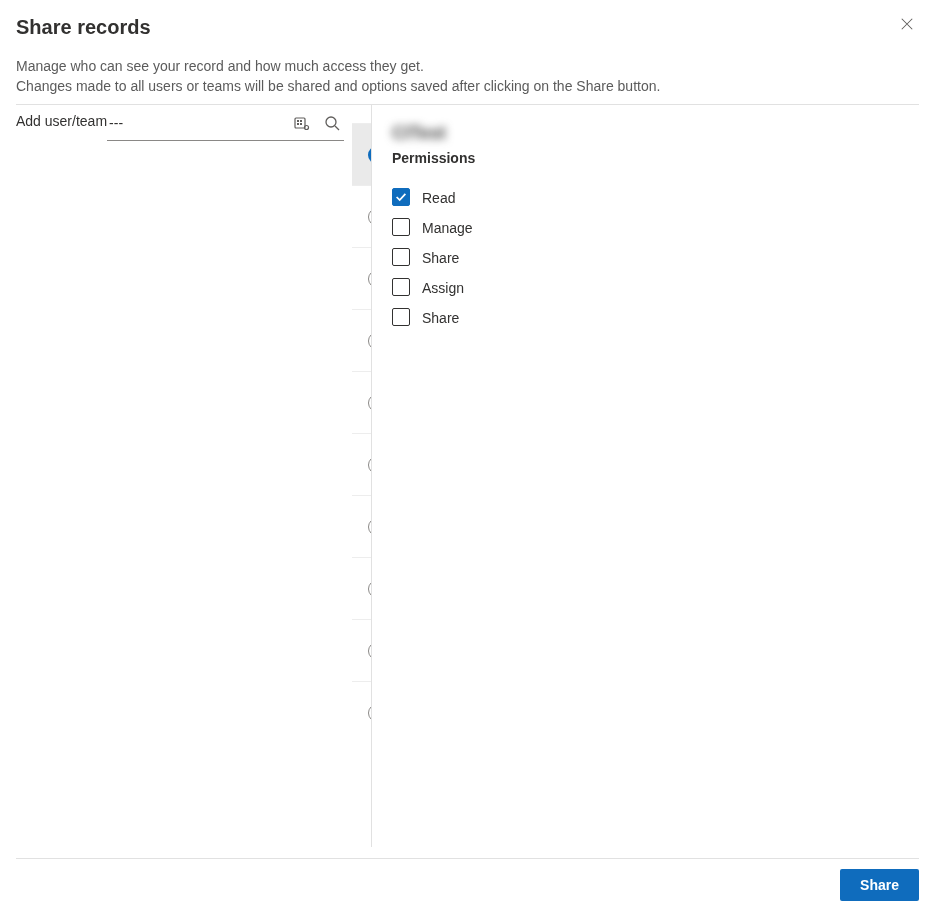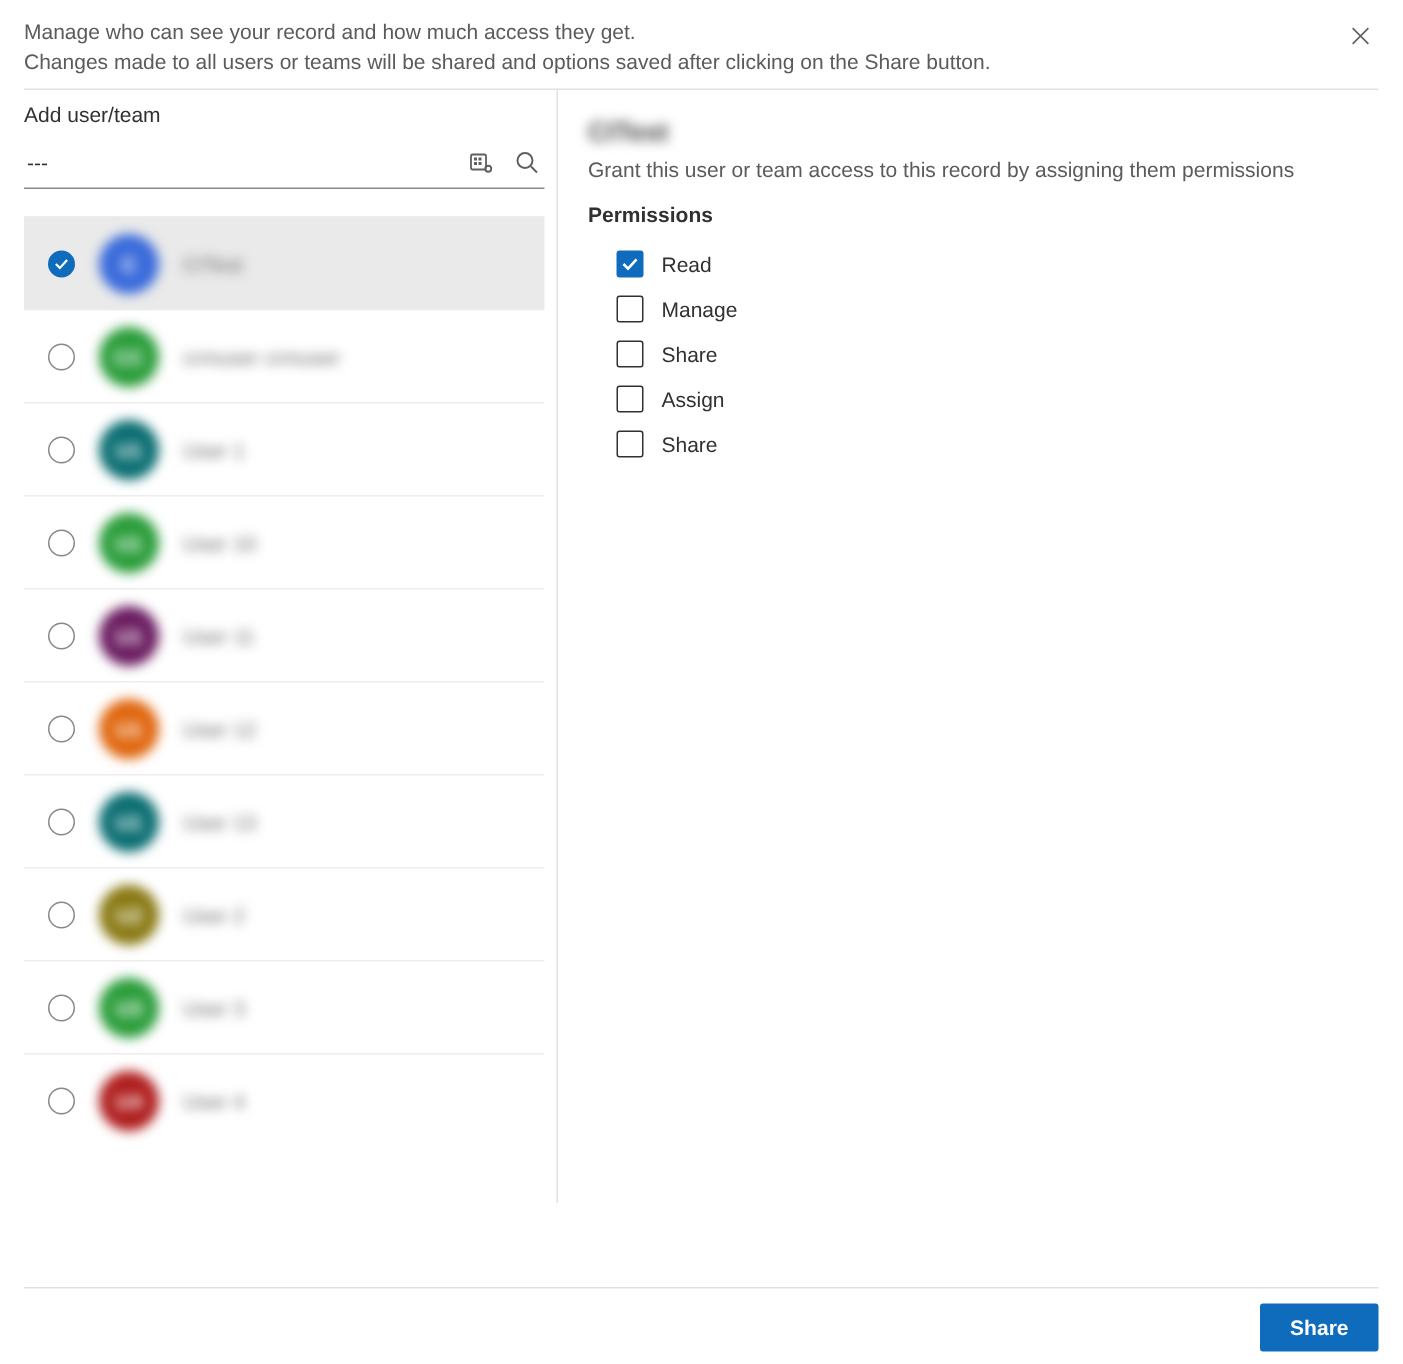--- a/index.html
+++ b/index.html
@@ -45,21 +45,21 @@
   }
 
   .body {
     display: flex;
     height: 742px;
     position: relative;
   }
   .left-pane {
     width: 355px;
     display: flex;
-    flex-direction: column;
+    flex-direction: row;
     position: relative;
   }
   .right-pane {
     flex: 1;
     border-left: 1px solid #e1e1e1;
     padding: 18px 12px 0 20px;
   }
 
   .add-label {
     font-size: 14px;
@@ -167,25 +167,24 @@
     color: #5b5b5b;
     margin-bottom: 14px;
   }
   .perm-title {
     font-size: 14px;
     font-weight: 600;
     margin-bottom: 10px;
   }
   .perm-row {
     display: flex;
-    align-items: center;
+    align-items: flex-end;
     gap: 12px;
     height: 30px;
     cursor: pointer;
-    margin-left: 19px;
   }
   .checkbox {
     width: 18px; height: 18px;
     border: 1px solid #323130;
     border-radius: 2px;
     display: flex; align-items: center; justify-content: center;
     flex: none;
   }
   .checkbox.checked {
     background: #0f6cbd;
@@ -219,20 +218,21 @@
 <body>
 
 <div class="dialog">
 
   <div class="close-btn">
     <svg viewBox="0 0 16 16">
         <path d="M2 2 L14 14 M14 2 L2 14" stroke="#605e5c" stroke-width="1.2" fill="none"></path>
       </svg>
   </div>
 
+  <div class="title">Share records</div>
 
   <div class="desc">
     <span>Manage who can see your record and how much access they get.</span><br>
     <span>Changes made to all users or teams will be shared and options saved after clicking on the Share button.</span>
   </div>
 
   <hr class="hr">
 
   <div class="body">
 
@@ -318,21 +318,20 @@
               <div class="avatar" style="background: rgb(176, 30, 30);">U4</div>
               <div class="uname">User 4</div>
             </div>
           </div>
       </div>
 
     </div>
 
     <div class="right-pane">
       <div class="sel-name">CITest</div>
-      <div class="sel-desc">Grant this user or team access to this record by assigning them permissions</div>
       <div class="perm-title">Permissions</div>
       <div id="perm-rows">
           <div class="perm-row">
             <div class="checkbox checked">
               <svg viewBox="0 0 16 16">
                 <path d="M3 8 L6.5 11.5 L13 4.5" stroke="#fff" stroke-width="2" fill="none"></path>
               </svg>
             </div>
             <div class="perm-label">Read</div>
           </div>

